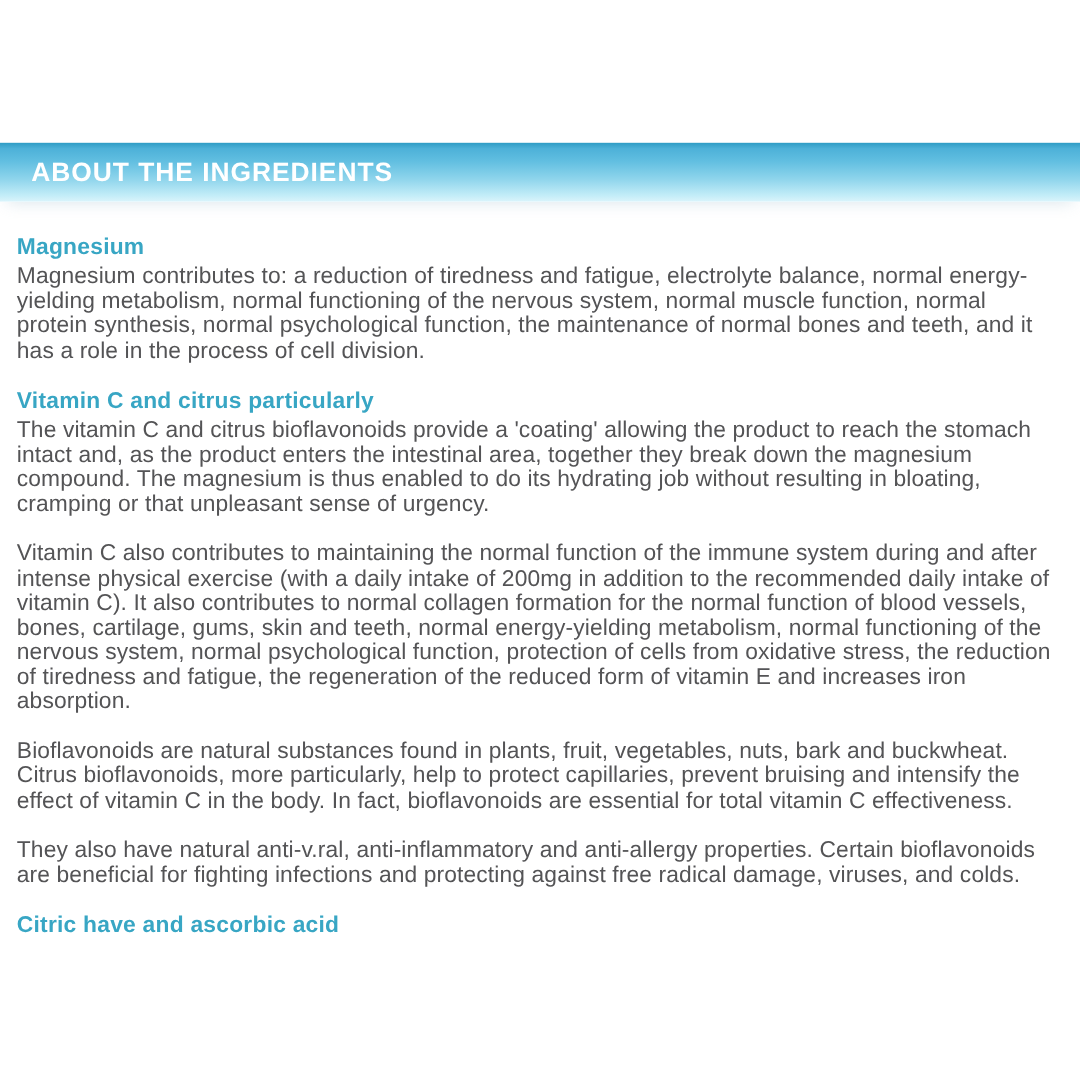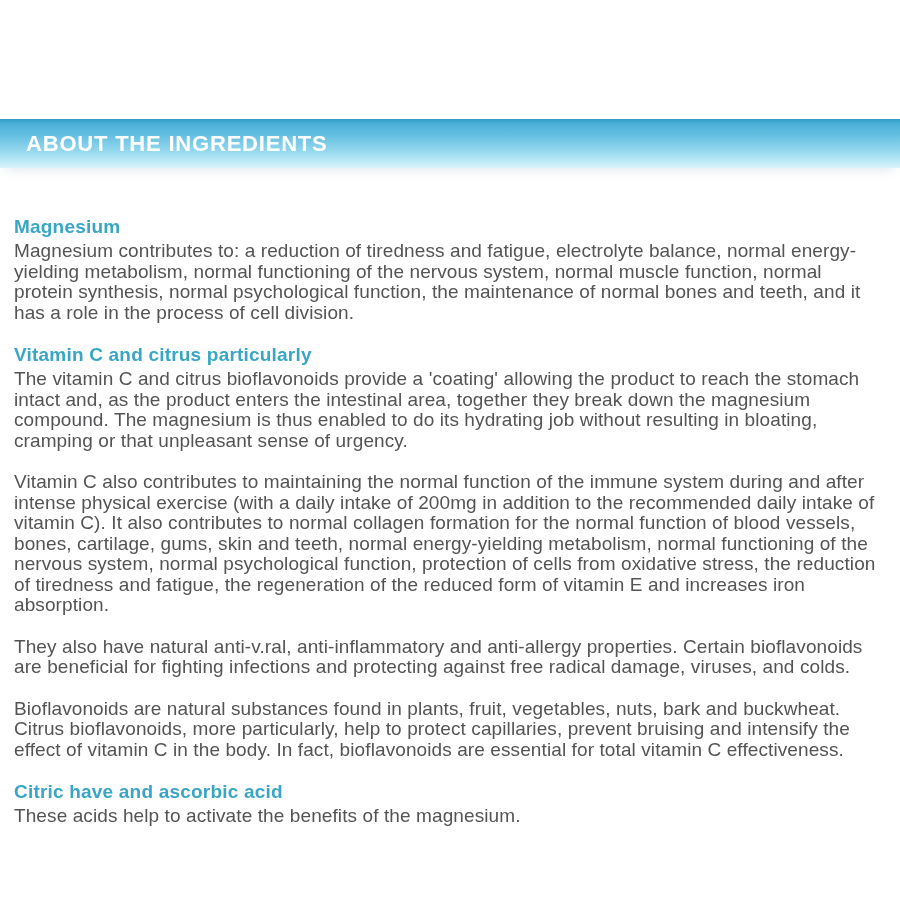--- a/index.html
+++ b/index.html
@@ -37,21 +37,21 @@
     font-size: 22px;
     font-weight: bold;
     letter-spacing: 0.8px;
     color: #ffffff;
   }
   .content {
     position: absolute;
     top: 168px;
     left: 14px;
     width: 864px;
-    padding-top: 48px;
+    padding-top: 28px;
   }
   .section-heading {
     margin: 0 0 3px 0;
     font-size: 19px;
     font-weight: bold;
     letter-spacing: 0.2px;
     color: #38a6c4;
   }
   .body-paragraph {
     margin: 0 0 21px 0;
@@ -71,20 +71,19 @@
   </div>
 
   <div class="content">
 
     <h2 class="section-heading">Magnesium</h2>
     <p class="body-paragraph">Magnesium contributes to: a reduction of tiredness and fatigue, electrolyte balance, normal energy-yielding metabolism, normal functioning of the nervous system, normal muscle function, normal protein synthesis, normal psychological function, the maintenance of normal bones and teeth, and it has a role in the process of cell division.</p>
 
     <h2 class="section-heading">Vitamin C and citrus particularly</h2>
     <p class="body-paragraph">The vitamin C and citrus bioflavonoids provide a 'coating' allowing the product to reach the stomach intact and, as the product enters the intestinal area, together they break down the magnesium compound. The magnesium is thus enabled to do its hydrating job without resulting in bloating, cramping or that unpleasant sense of urgency.</p>
     <p class="body-paragraph">Vitamin C also contributes to maintaining the normal function of the immune system during and after intense physical exercise (with a daily intake of 200mg in addition to the recommended daily intake of vitamin C). It also contributes to normal collagen formation for the normal function of blood vessels, bones, cartilage, gums, skin and teeth, normal energy-yielding metabolism, normal functioning of the nervous system, normal psychological function, protection of cells from oxidative stress, the reduction of tiredness and fatigue, the regeneration of the reduced form of vitamin E and increases iron absorption.</p>
+    <p class="body-paragraph">Bioflavonoids are natural substances found in plants, fruit, vegetables, nuts, bark and buckwheat. Citrus bioflavonoids, more particularly, help to protect capillaries, prevent bruising and intensify the effect of vitamin C in the body. In fact, bioflavonoids are essential for total vitamin C effectiveness.</p>
     <p class="body-paragraph">They also have natural anti-v.ral, anti-inflammatory and anti-allergy properties. Certain bioflavonoids are beneficial for fighting infections and protecting against free radical damage, viruses, and colds.</p>
-    <p class="body-paragraph">Bioflavonoids are natural substances found in plants, fruit, vegetables, nuts, bark and buckwheat. Citrus bioflavonoids, more particularly, help to protect capillaries, prevent bruising and intensify the effect of vitamin C in the body. In fact, bioflavonoids are essential for total vitamin C effectiveness.</p>
 
     <h2 class="section-heading">Citric have and ascorbic acid</h2>
-    <p class="body-paragraph">These acids help to activate the benefits of the magnesium.</p>
 
   </div>
 </div>
 
 </body></html>

